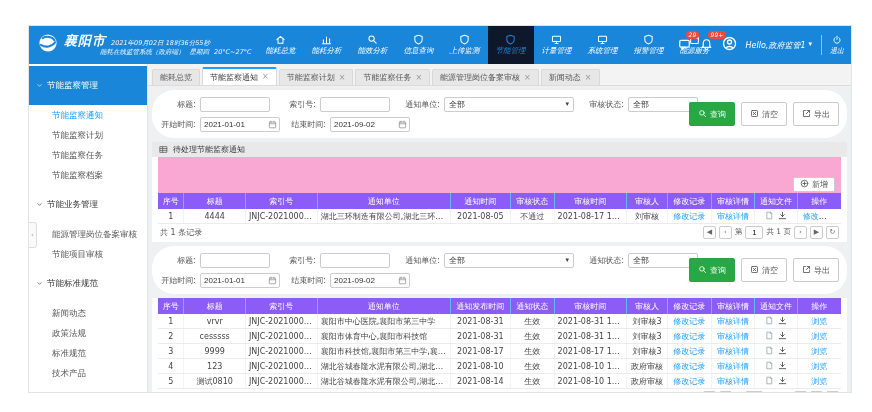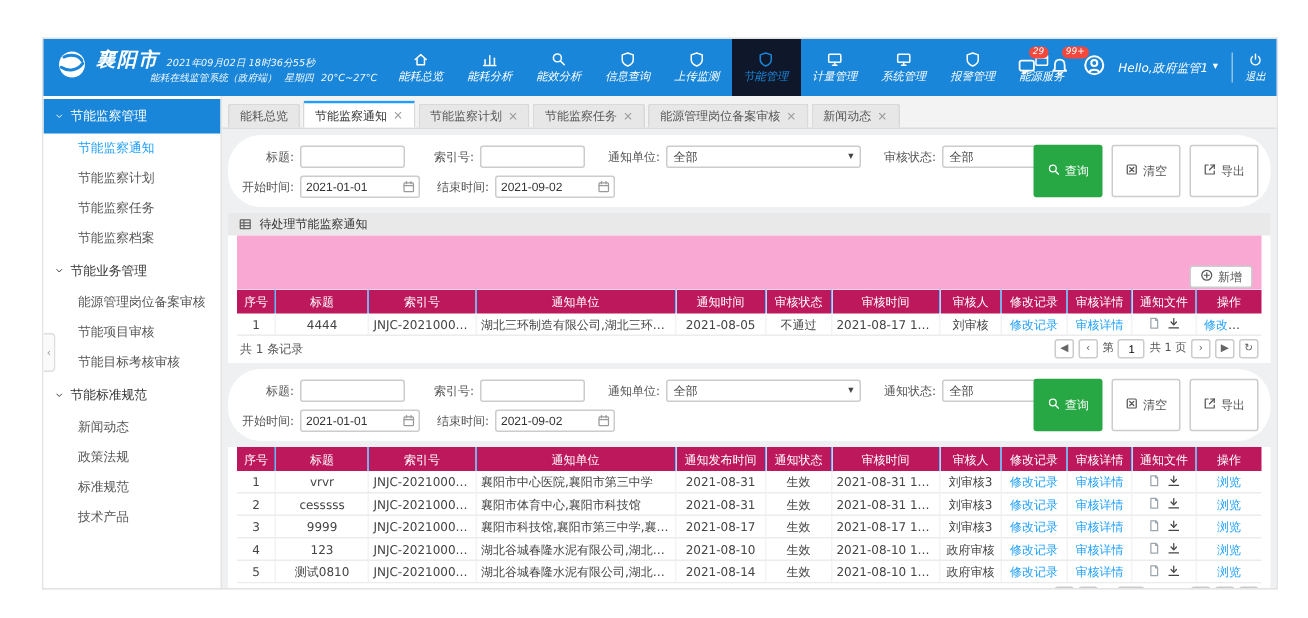--- a/index.html
+++ b/index.html
@@ -23,21 +23,21 @@
   .badge{position:absolute;top:-5px;left:8px;background:#f5483c;color:#fff;font-size:6px;
     line-height:8px;padding:0 3px;border-radius:5px;white-space:nowrap;}
   .greet{display:flex;align-items:flex-start;gap:3px;font-size:8px;white-space:nowrap;}
   .caret{font-size:7px;}
   .logout{display:flex;flex-direction:column;align-items:center;gap:0;font-size:7px;
     border-left:1px solid rgba(255,255,255,.5);padding-left:8px;line-height:1.2;cursor:pointer;}
   
   .bodyrow{flex:1;display:flex;min-height:0;}
   .sidebar{flex:0 0 118px;background:#fff;border-right:1px solid #e4e4e4;font-size:8.5px;
     position:relative;overflow:hidden;padding-top:2px;}
-  .sgroup-h{height:23px;display:flex;align-items:center;gap:4px;padding:0 7px;color:#333;cursor:pointer;}
+  .sgroup-h{height:39px;display:flex;align-items:center;gap:4px;padding:0 7px;color:#333;cursor:pointer;}
   .sgroup-h.active{background:#1a86d9;color:#fff;}
   .sgroup-h .gchev{display:flex;}
   .sitem{height:20px;line-height:20px;padding-left:23px;color:#555;cursor:pointer;white-space:nowrap;
     overflow:hidden;text-overflow:ellipsis;}
   .sitem.active{color:#1e9fff;}
   .collapse-tab{position:absolute;left:0;top:158px;width:7px;height:24px;border:1px solid #ddd;
     border-left:none;border-radius:0 3px 3px 0;background:#fafafa;color:#999;font-size:7px;
     display:flex;align-items:center;justify-content:center;cursor:pointer;}
   .main{flex:1;display:flex;flex-direction:column;min-width:0;background:#eef0f2;}
   
@@ -57,32 +57,32 @@
   .finput{height:15px;border:1px solid #ccc;border-radius:2px;width:70px;font-size:8px;padding:0 3px;
     box-sizing:border-box;background:#fff;color:#333;}
   .fselect{height:15px;border:1px solid #ccc;border-radius:2px;display:flex;align-items:center;
     justify-content:space-between;padding:0 4px;font-size:8px;color:#444;box-sizing:border-box;
     background:#fff;cursor:pointer;}
   .sel-wide{width:130px;}.sel-narrow{width:70px;}
   .fdate{position:relative;display:flex;align-items:center;}
   .fdate .finput{width:80px;padding-right:15px;}
   .fdate .cal{position:absolute;right:3px;color:#999;display:flex;}
   .fbtns{position:absolute;right:8px;top:50%;transform:translateY(-50%);display:flex;gap:6px;}
-  .btn{height:35px;display:inline-flex;align-items:center;gap:3px;padding:0 8px;font-size:8px;
+  .btn{height:24px;display:inline-flex;align-items:center;gap:3px;padding:0 8px;font-size:8px;
     border-radius:2px;border:1px solid #ccc;background:#fff;color:#555;cursor:pointer;}
   .btn.primary{background:#27a844;border-color:#27a844;color:#fff;}
   .btn.small{height:15px;padding:0 6px;}
   .secbar{height:15px;background:#e9e9e9;display:flex;align-items:center;gap:5px;padding:0 7px;
     font-size:8px;color:#333;}
   .secbar .sicon{color:#666;display:flex;}
   .addrow{display:flex;justify-content:flex-end;padding:20px 6px 1px;background:#f9a8d4;}
   .sect{display:flex;flex-direction:column;flex:0 0 auto;}
   .sect .white{background:#fff;padding:0 6px 2px;}
   table{width:100%;border-collapse:collapse;table-layout:fixed;font-size:8px;}
-  thead th{background:#be185d;color:#fff;height:16px;font-weight:normal;border-right:1px solid #5cbaff;
+  thead th{background:#8b5cf6;color:#fff;height:16px;font-weight:normal;border-right:1px solid #5cbaff;
     overflow:hidden;white-space:nowrap;padding:0 1px;margin-top:10px;}
   thead th:last-child{border-right:none;}
   tbody td{height:14px;border-bottom:1px solid #ececec;border-right:1px solid #f3f3f3;color:#444;
     text-align:center;overflow:hidden;white-space:nowrap;text-overflow:ellipsis;padding:0 3px;}
   tbody td:last-child{border-right:none;}
   td.tl{text-align:left;}
   a.link{color:#1e9fff;text-decoration:none;cursor:pointer;}
   a.link.muted{color:#c0c0c0;}
   .ops a{margin:0 2px;}
   .fcell{display:inline-flex;align-items:center;gap:4px;justify-content:center;}
@@ -268,21 +268,20 @@
         <div class="sgroup-h">
           <span class="gchev">
             <svg width="7" height="7" viewBox="0 0 12 12" fill="none" stroke="currentColor" stroke-width="1.1" stroke-linecap="round" stroke-linejoin="round">
               <path d="M3.2 4.6 L6 7.4 L8.8 4.6"></path>
             </svg>
           </span>
           <span>节能业务管理</span>
         </div>
         <div class="sitem">能源管理岗位备案审核</div>
         <div class="sitem">节能项目审核</div>
-        <div class="sitem">节能目标考核审核</div>
         <div class="sgroup-h">
           <span class="gchev">
             <svg width="7" height="7" viewBox="0 0 12 12" fill="none" stroke="currentColor" stroke-width="1.1" stroke-linecap="round" stroke-linejoin="round">
               <path d="M3.2 4.6 L6 7.4 L8.8 4.6"></path>
             </svg>
           </span>
           <span>节能标准规范</span>
         </div>
         <div class="sitem">新闻动态</div>
         <div class="sitem">政策法规</div>

